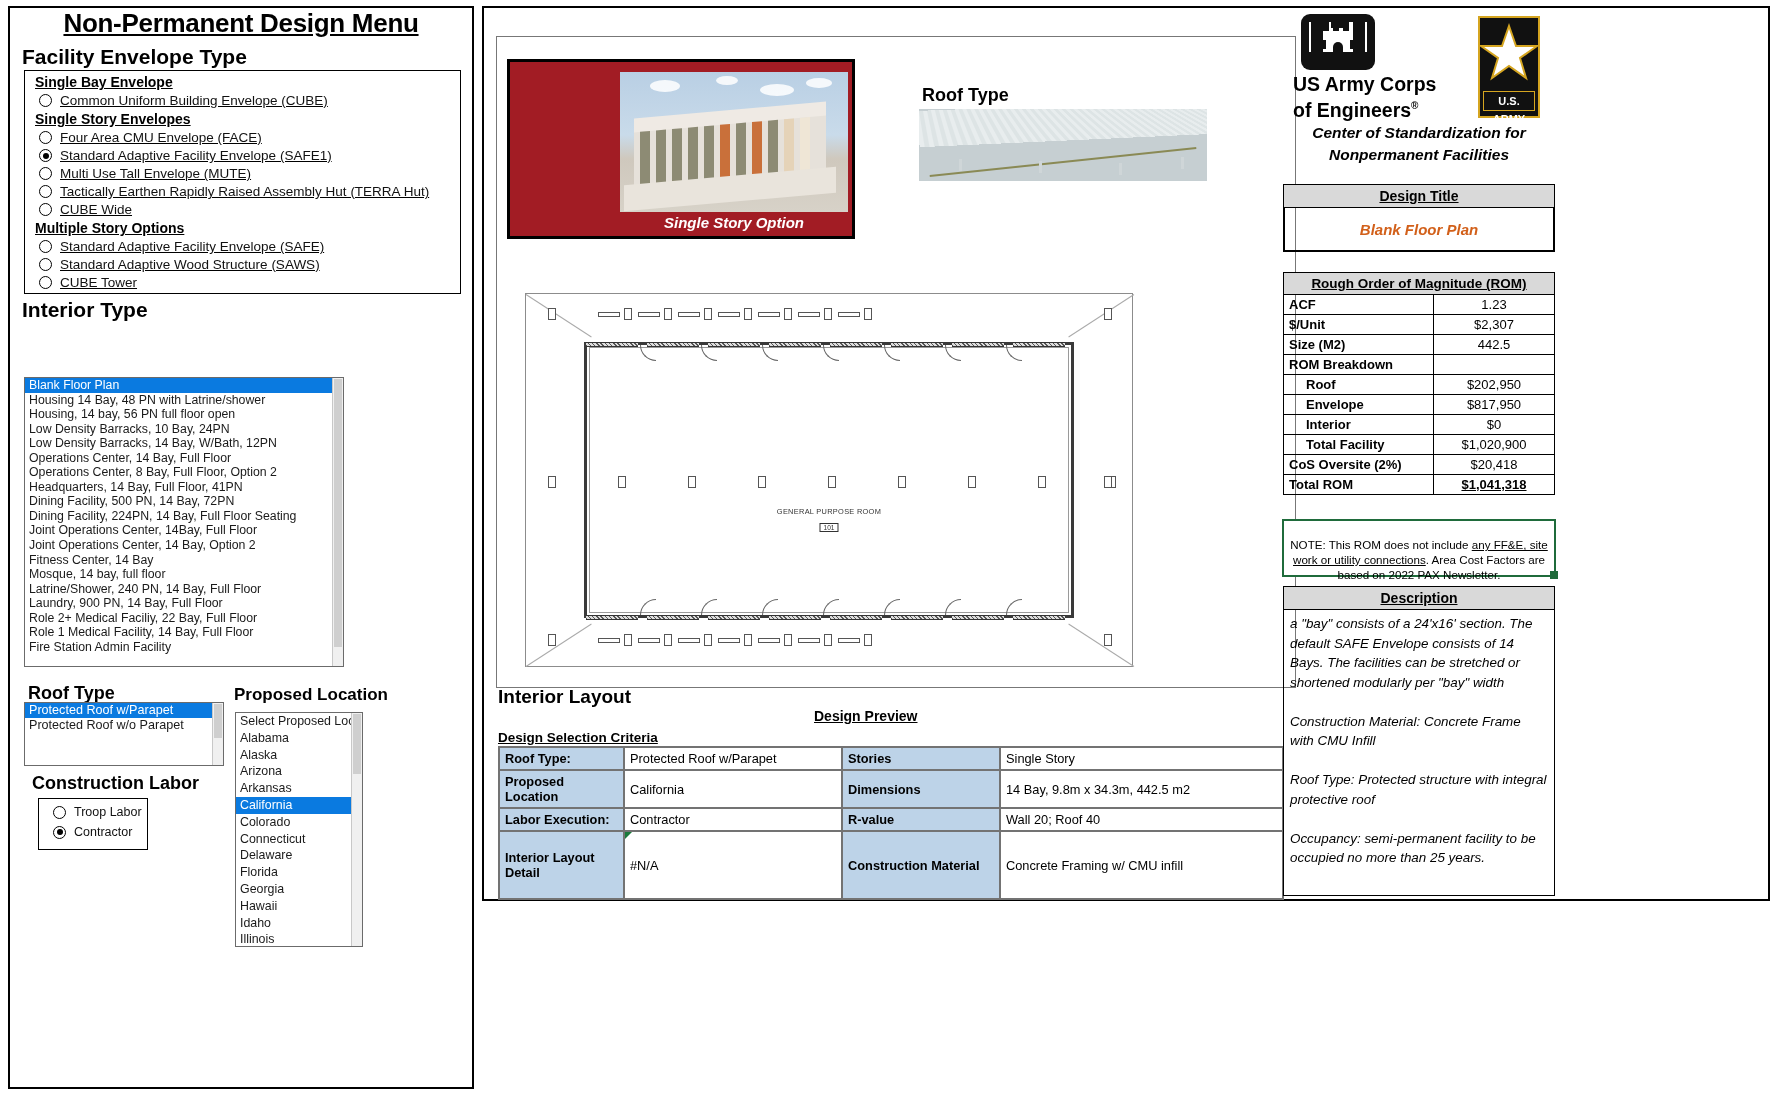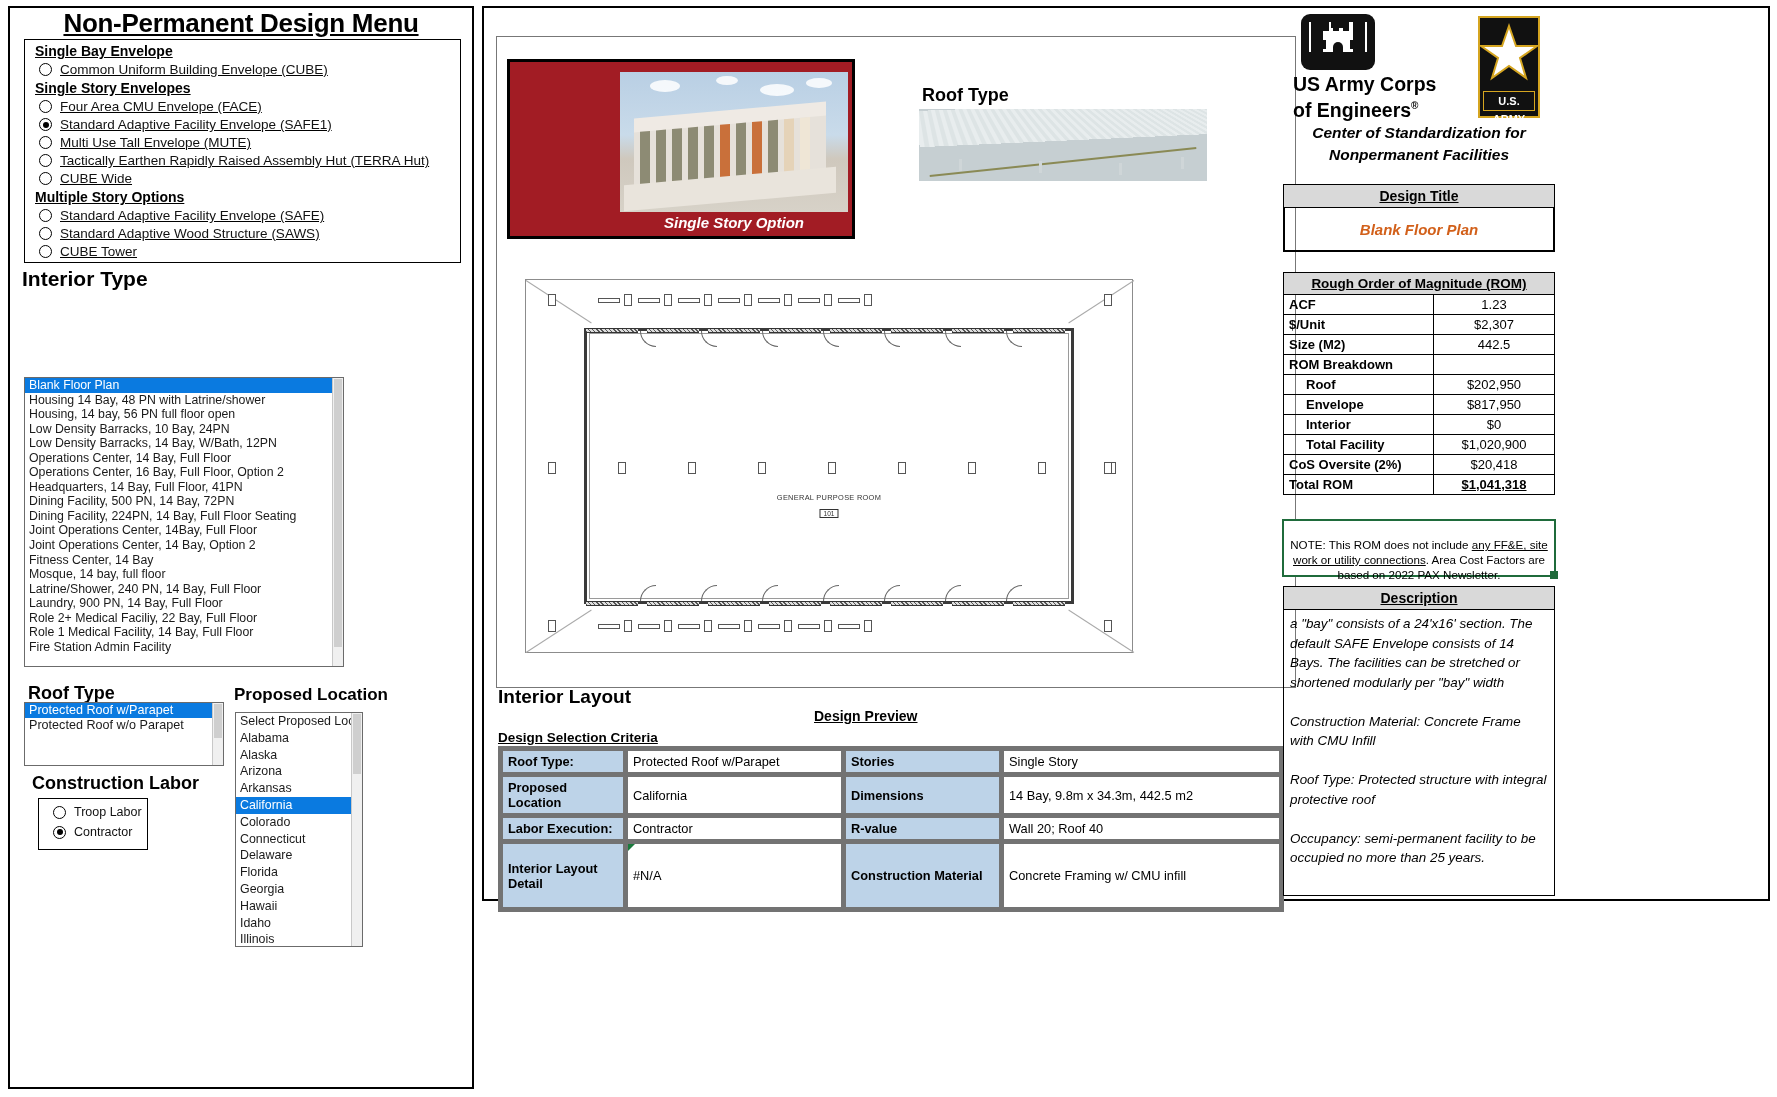--- a/index.html
+++ b/index.html
@@ -151,21 +151,21 @@
     transform-origin: left top;
   }
   .roof-edge {
     position:absolute; left: 10px; top: 52px; width: 268px; height: 2px;
     background:#8a8a55; transform: rotate(-6deg);
   }
   .roof-leg { position:absolute; width:3px; height:12px; background:#cfd6d8;}
 
   
   .floorplan {
-    position:absolute; left: 28px; top: 242px;
+    position:absolute; left: 28px; top: 256px;
     width: 608px; height: 374px;
     border: 1px solid #8c8c8c; background:#fff;
   }
   .fp-room {
     position:absolute; left: 58px; top: 48px; right: 58px; bottom: 48px;
     border: 3px solid #3a3a3a; background:#fff;
   }
   .fp-room::after{
     content:""; position:absolute; left:2px; top:2px; right:2px; bottom:2px;
     border:1px solid #9a9a9a;
@@ -186,21 +186,21 @@
 
   
   .il-label { position:absolute; left: 14px; top: 678px; font-size:19px; font-weight:bold;}
   .dp-label { position:absolute; left: 330px; top: 700px; font-size:14px; font-weight:bold; text-decoration:underline;}
   .dsc-label { position:absolute; left: 14px; top: 722px; font-size:13.5px; font-weight:bold; text-decoration:underline;}
 
   table.criteria {
     position:absolute; left: 14px; top: 738px; width: 786px;
     border-collapse: collapse; font-size: 12.8px; background:#fff;
   }
-  table.criteria td { border: 5px solid #737373; padding: 3px 5px; vertical-align: middle; }
+  table.criteria td { border: 2px solid #737373; padding: 3px 5px; vertical-align: middle; }
   table.criteria td.k { background:#bdd3e8; font-weight:bold; }
   table.criteria td.k1 { width: 125px; }
   table.criteria td.v1 { width: 218px; }
   table.criteria td.k2 { width: 158px; }
   table.criteria tr.tall td { height: 68px; }
   .nacell { position:relative; }
   .nacorner { position:absolute; left:0; top:0; width:0; height:0;
     border-style:solid; border-width: 7px 7px 0 0; border-color:#1a7a3c transparent transparent transparent;}
   .logos { position:absolute; left: 1283px; top: 14px; width: 270px; height: 112px; }
   .castle {
@@ -270,20 +270,21 @@
     padding: 4px 6px; white-space: pre-wrap;
   }
 </style>
 </head>
 <body>
 
 <div class="page">
 
   <div class="left-panel">
     <div class="menu-title">Non-Permanent Design Menu</div>
+    <div class="section-title">Facility Envelope Type</div>
 
     <div class="group-box" id="env-group">
         <div class="grp-head">Single Bay Envelope</div>
         <div class="radio-row">
           <span class="radio"></span>
           <span>Common Uniform Building Envelope (CUBE)</span>
         </div>
         <div class="grp-head">Single Story Envelopes</div>
         <div class="radio-row">
           <span class="radio"></span>
@@ -323,21 +324,21 @@
     <div class="section-title" style="margin-top:4px;">Interior Type</div>
 
     <div class="listbox" id="interior-listbox">
       <div class="inner" id="interior-list">
           <div class="li sel">Blank Floor Plan</div>
           <div class="li">Housing 14 Bay, 48 PN with Latrine/shower</div>
           <div class="li">Housing, 14 bay, 56 PN full floor open</div>
           <div class="li">Low Density Barracks, 10 Bay, 24PN</div>
           <div class="li">Low Density Barracks, 14 Bay, W/Bath, 12PN</div>
           <div class="li">Operations Center, 14 Bay, Full Floor</div>
-          <div class="li">Operations Center, 16 Bay, Full Floor, Option 2</div>
+          <div class="li">Operations Center, 8 Bay, Full Floor, Option 2</div>
           <div class="li">Headquarters, 14 Bay, Full Floor, 41PN</div>
           <div class="li">Dining Facility, 500 PN, 14 Bay, 72PN</div>
           <div class="li">Dining Facility, 224PN, 14 Bay, Full Floor Seating</div>
           <div class="li">Joint Operations Center, 14Bay, Full Floor</div>
           <div class="li">Joint Operations Center, 14 Bay, Option 2</div>
           <div class="li">Fitness Center, 14 Bay</div>
           <div class="li">Mosque, 14 bay,  full floor</div>
           <div class="li">Latrine/Shower, 240 PN, 14 Bay, Full Floor</div>
           <div class="li">Laundry, 900 PN, 14 Bay, Full Floor</div>
           <div class="li">Role 2+ Medical Faciliy, 22 Bay, Full Floor</div>

